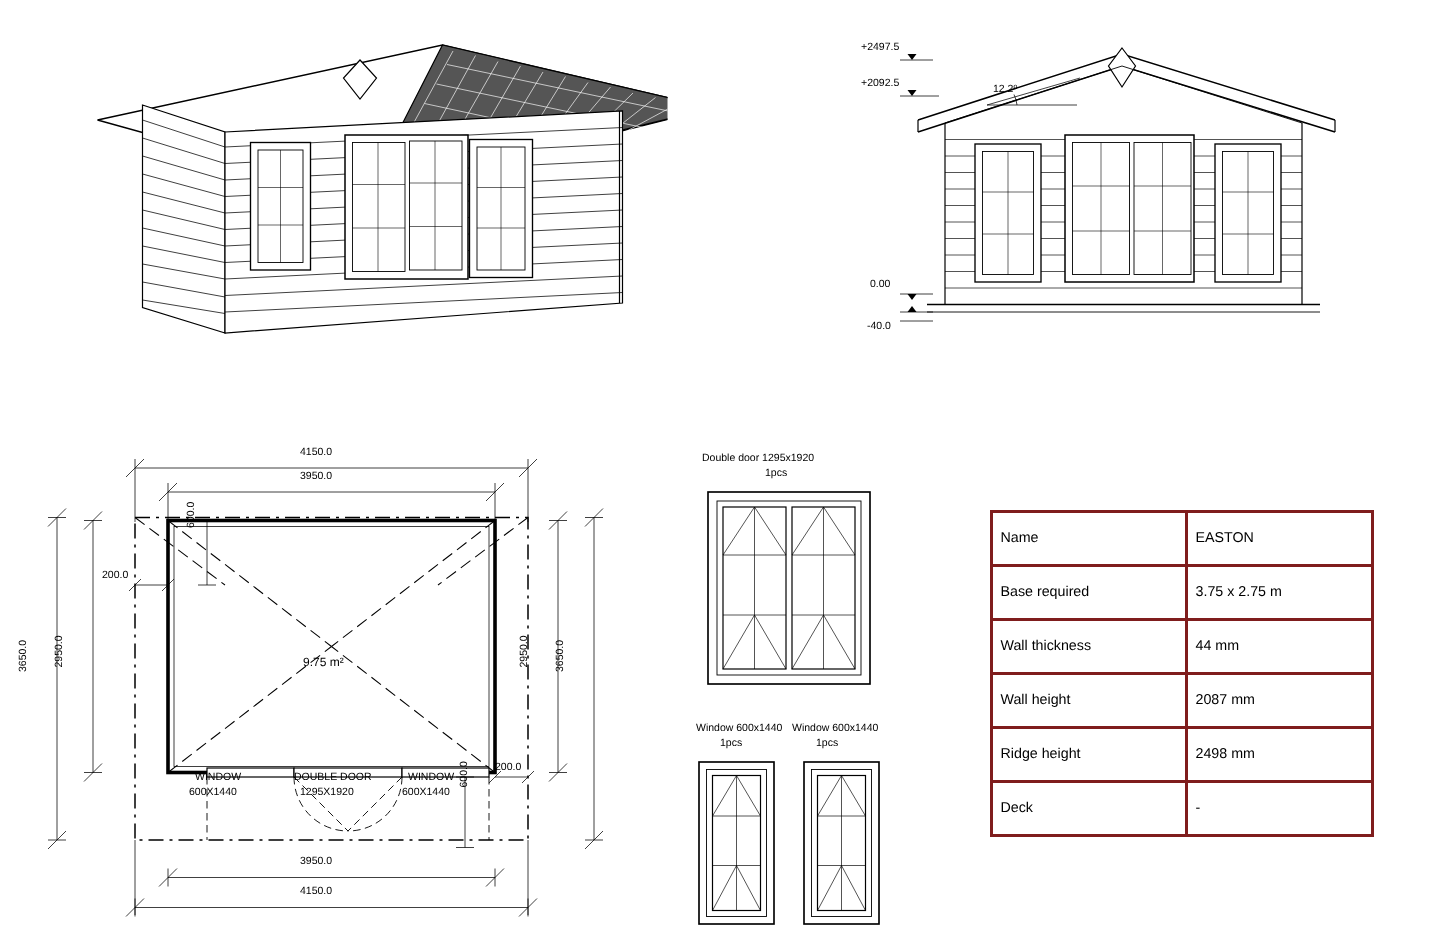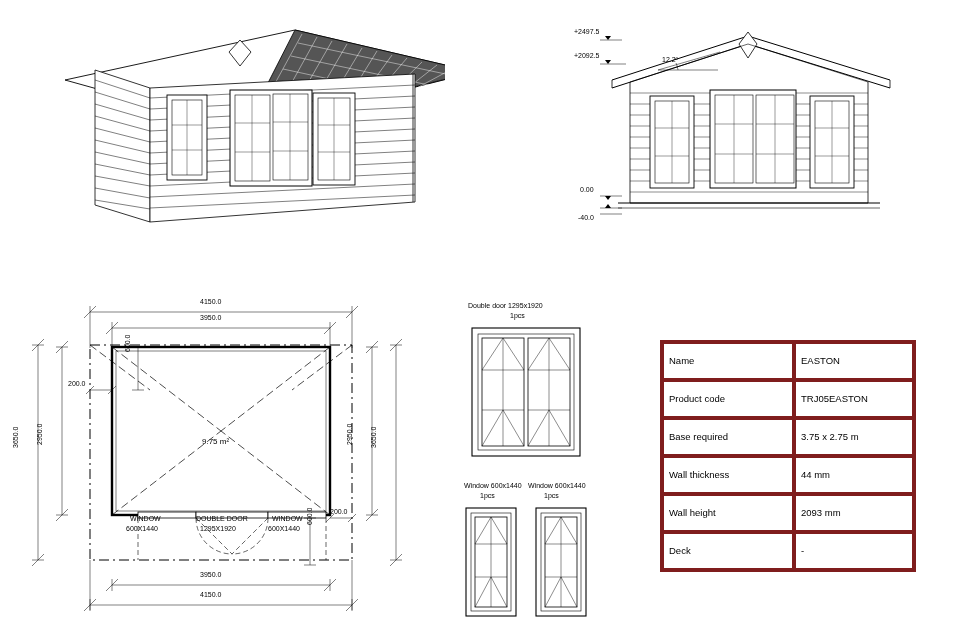--- a/index.html
+++ b/index.html
@@ -2,21 +2,21 @@
 <html><head>
 <meta charset="utf-8">
 <style>
   html,body{margin:0;padding:0;background:#ffffff;}
   body{width:969px;height:634px;position:relative;overflow:hidden;
        font-family:"Liberation Sans", sans-serif;color:#000;}
   .abs{position:absolute;}
   svg{display:block;}
   .spec-table{position:absolute;left:660px;top:340px;width:256px;
               border-collapse:collapse;font-size:9.5px;}
-  .spec-table td{border:4px solid #7f1d1d;padding:10px 5px;height:14px;line-height:12px;}
+  .spec-table td{border:2px solid #7f1d1d;padding:10px 5px;height:14px;line-height:12px;}
   .spec-table td.k{width:118px;}
   .lbl{position:absolute;font-size:7px;line-height:8px;white-space:nowrap;}
   .lbl.c{text-align:center;}
 </style>
 </head>
 <body>
 
 <div class="abs" style="left:55px;top:10px;">
 <svg width="390" height="240" viewBox="0 0 390 240">
   <g fill="none" stroke="#000" stroke-width="0.8">
@@ -400,33 +400,33 @@
   </svg>
 </div>
 
 <table class="spec-table">
   <tbody>
       <tr>
         <td class="k">Name</td>
         <td>EASTON</td>
       </tr>
       <tr>
-        <td class="k">Product code</td>
-        <td>TRJ05EASTON</td>
-      </tr>
-      <tr>
         <td class="k">Base required</td>
         <td>3.75 x 2.75 m</td>
       </tr>
       <tr>
         <td class="k">Wall thickness</td>
         <td>44 mm</td>
       </tr>
       <tr>
         <td class="k">Wall height</td>
-        <td>2093  mm</td>
+        <td>2087  mm</td>
+      </tr>
+      <tr>
+        <td class="k">Ridge height</td>
+        <td>2498 mm</td>
       </tr>
       <tr>
         <td class="k">Deck</td>
         <td>-</td>
       </tr>
     </tbody>
 </table>
 
 </body></html>

